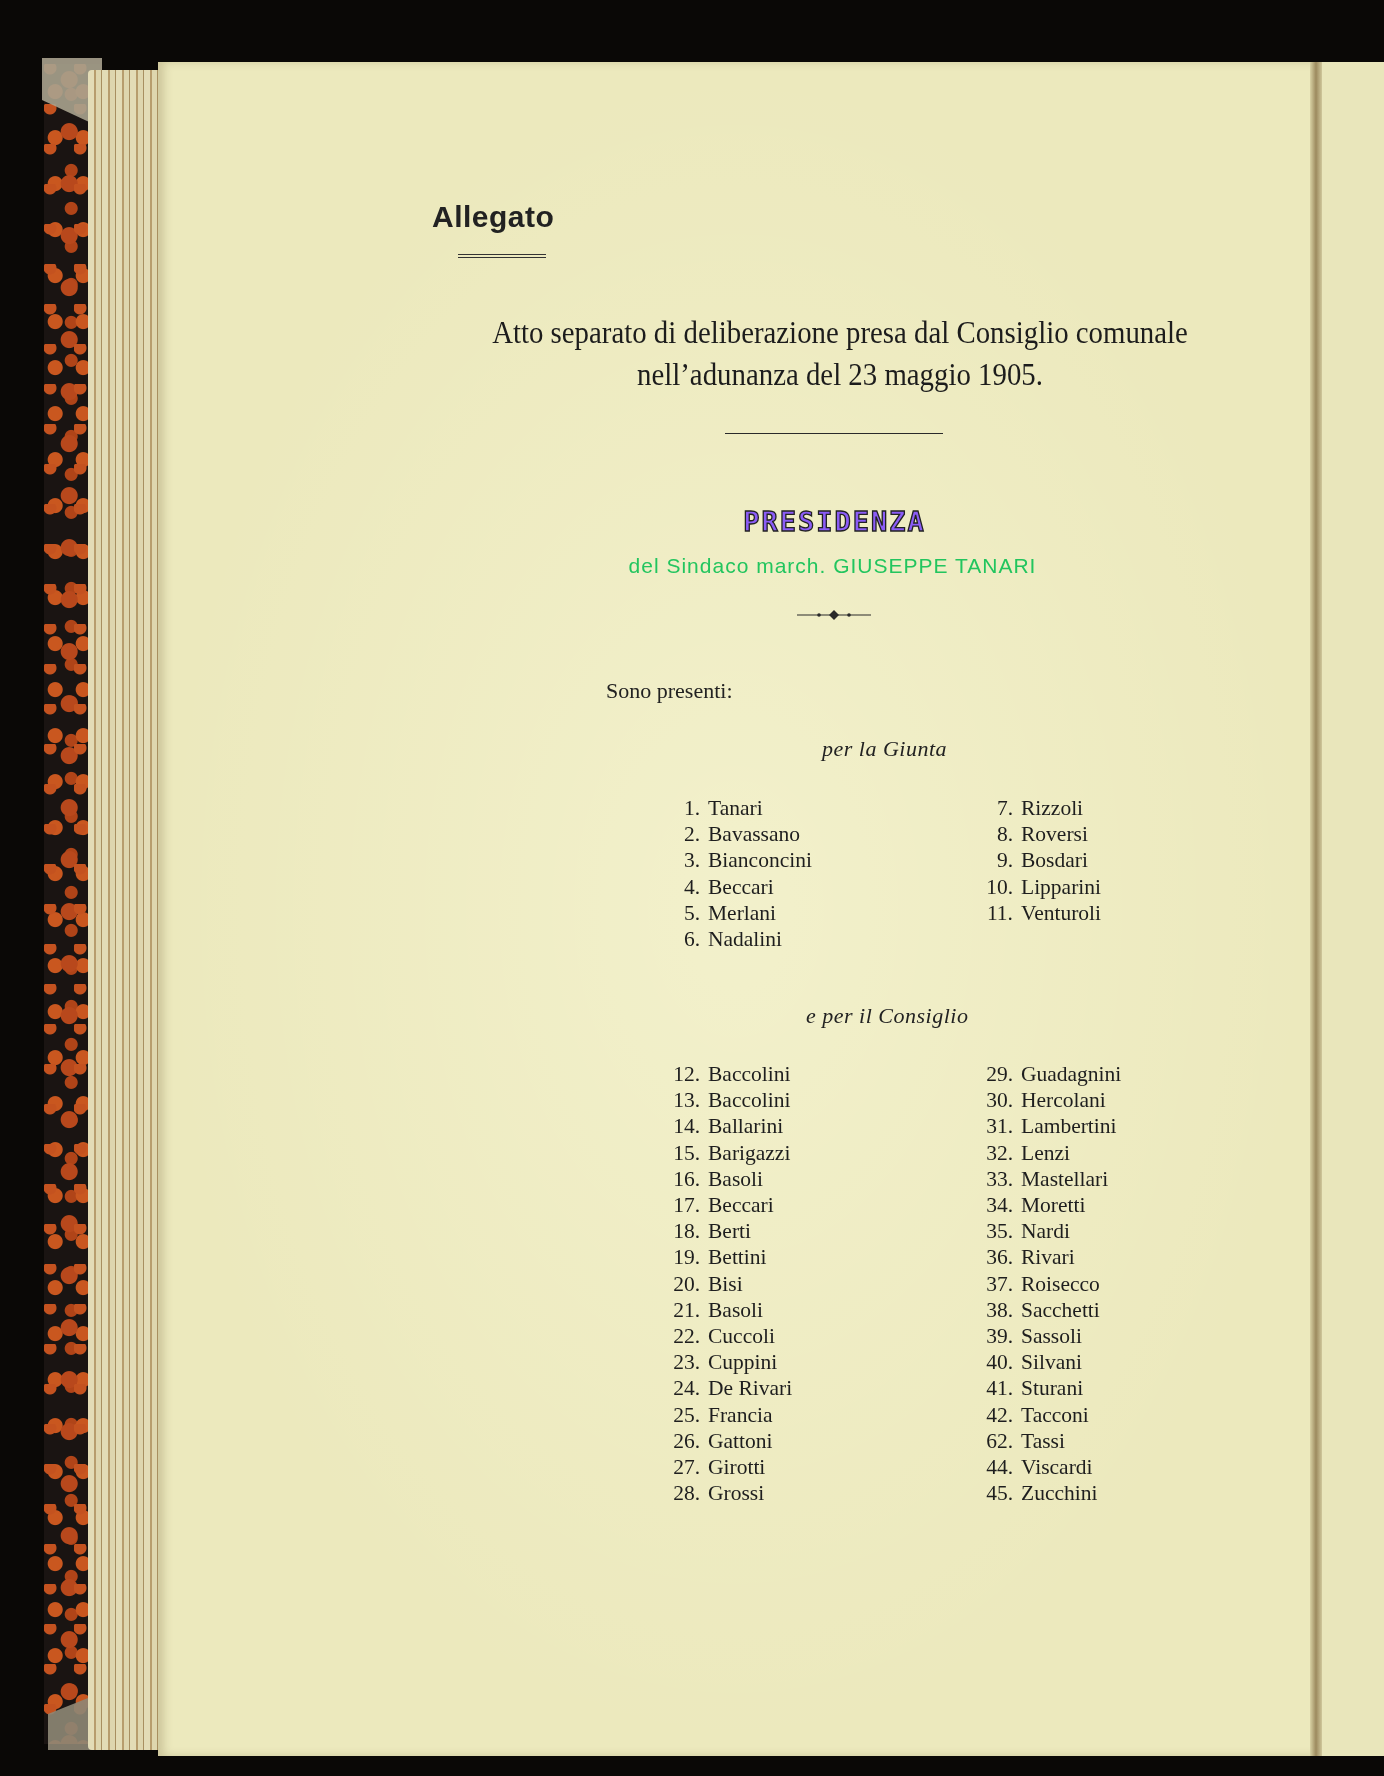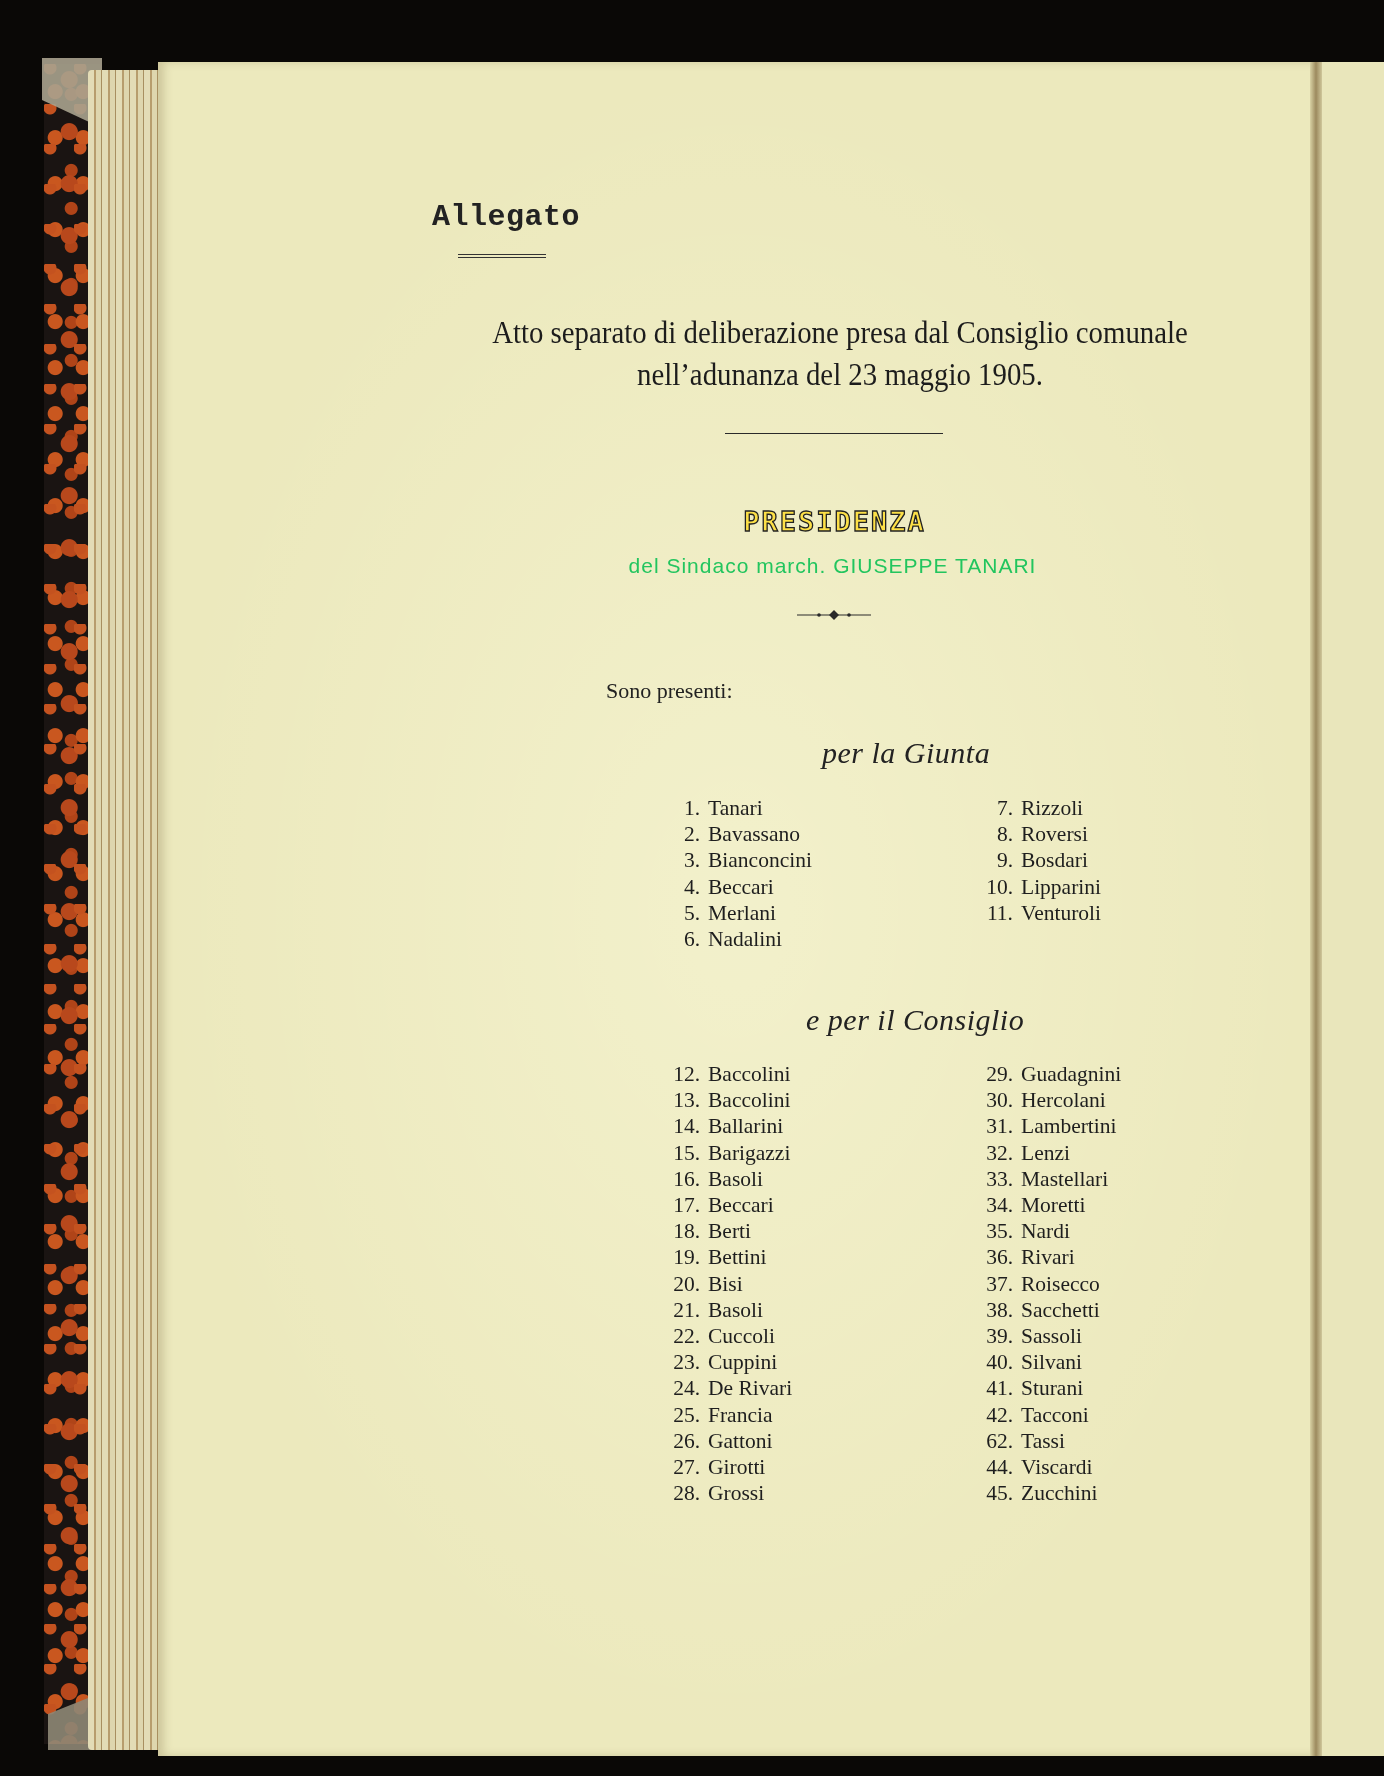--- a/index.html
+++ b/index.html
@@ -38,44 +38,44 @@
   .gutter {
     left:1310px; top:62px; width:12px; height:1694px;
     background:linear-gradient(90deg,#d8d2a4,#9c8a5e,#cfc79b);
   }
   .right-page {
     left:1322px; top:62px; width:62px; height:1694px;
     background:#e9e6bb;
   }
 
   .allegato {
-    left:432px; top:200px; font-family:Liberation Mono, monospace; font-weight:bold;
+    left:432px; top:200px; font-family:Liberation Sans, sans-serif; font-weight:bold;
     font-size:30px; color:#222; letter-spacing:0.5px;
   }
   .dbl-rule { left:458px; top:254px; width:88px; height:2px; border-top:1px solid #333; border-bottom:1px solid #333; }
   .title {
     left:410px; width:860px; font-family:"Liberation Serif", serif;
     font-size:31px; color:#1c1c1c; text-align:center; white-space:nowrap;
     transform:scaleX(0.93); transform-origin:center;
   }
   .t1 { top:315px; }
   .t2 { top:357px; left:560px; width:560px; }
   .rule { left:725px; top:433px; width:218px; height:1px; background:#2a2a2a; }
   .presidenza {
     left:672px; top:506px; width:325px; text-align:center;
-    font-family:"DejaVu Sans Mono", monospace; font-size:27px; color:#fde047;
+    font-family:"DejaVu Sans Mono", monospace; font-size:27px; color:#8b5cf6;
     -webkit-text-stroke:1.3px #222; letter-spacing:2px; font-weight:bold;
   }
   .sindaco {
     left:560px; top:554px; width:545px; text-align:center;
     font-family:"Liberation Sans", sans-serif; font-size:21px; color:#22c55e; letter-spacing:1px;
   }
   .ornament { left:797px; top:608px; width:74px; height:14px; }
   .present-label { left:606px; top:678px; font-family:"Liberation Serif", serif; font-size:22px; color:#222; }
-  .subhead { font-family:"Liberation Serif", serif; font-style:italic; font-size:30px; color:#222; white-space:nowrap; letter-spacing:0.5px; }
+  .subhead { font-family:"Liberation Serif", serif; font-style:italic; font-size:22px; color:#222; white-space:nowrap; letter-spacing:0.5px; }
   .giunta-h { left:822px; top:736px; }
   .consiglio-h { left:806px; top:1003px;text-align:right; }
 
   .col { position:absolute; }
   .row { position:absolute; height:30px; white-space:nowrap; font-family:"Liberation Serif", serif; font-size:21.5px; color:#1e1e1e; }
   .num { position:absolute; right:0; text-align:right; width:60px; }
   .name { position:absolute; left:8px; }
   .row-inner { position:relative; width:0; height:30px; }
 </style>
 </head>

